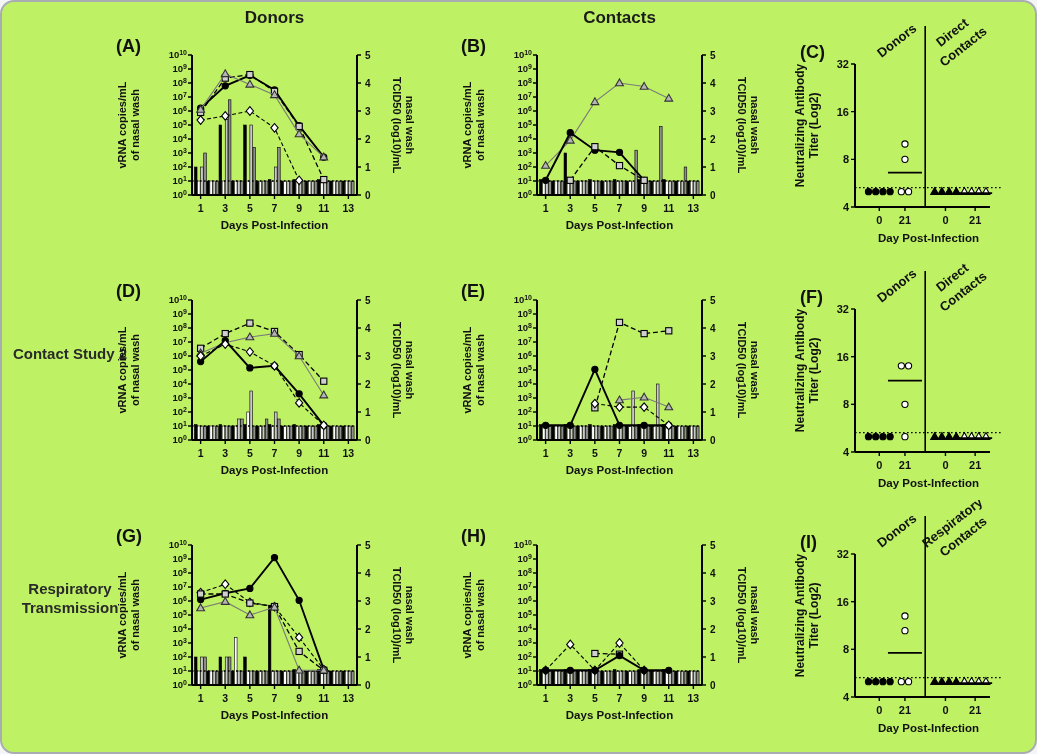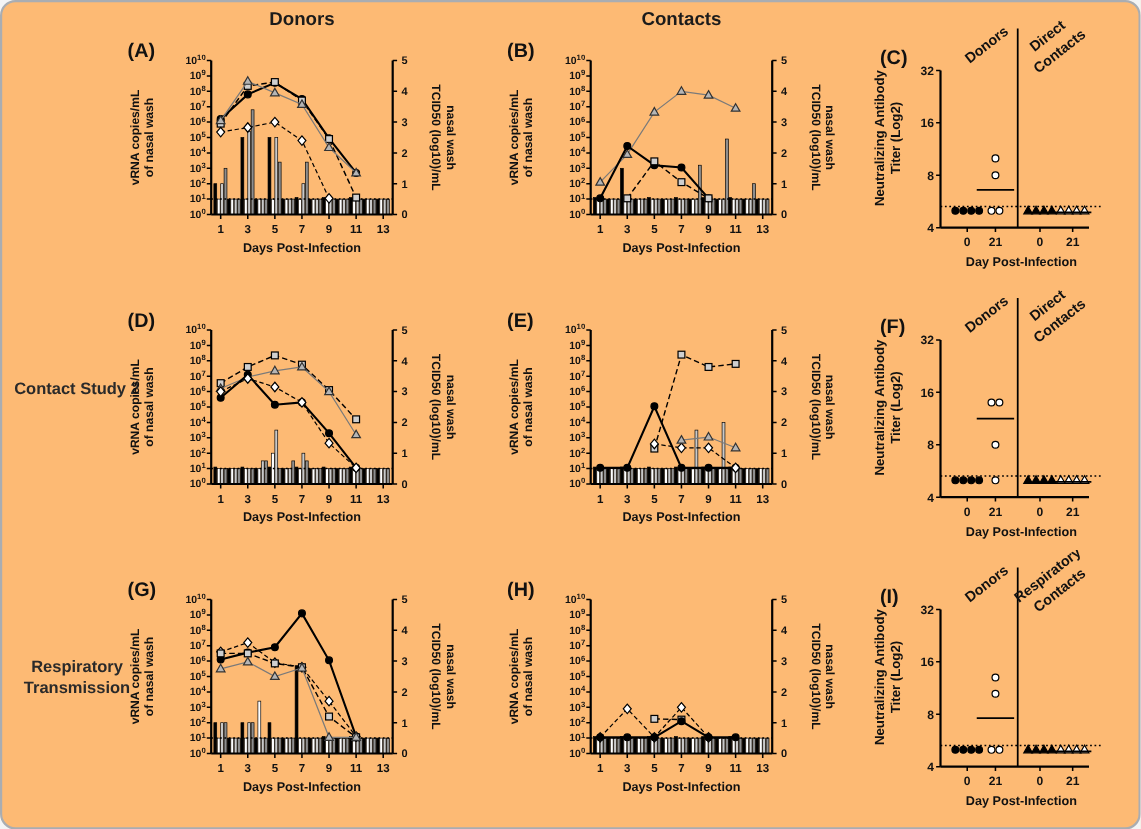--- a/index.html
+++ b/index.html
@@ -1,32 +1,32 @@
 <!DOCTYPE html>
 <html><head>
 <meta charset="utf-8">
 <style>
   html,body{margin:0;padding:0;background:#f4f5f6;font-family:"Liberation Sans",sans-serif;}
-  .figure{position:relative;width:1033px;height:750px;margin:0 auto;background:#fdba74;
+  .figure{position:relative;width:1033px;height:750px;margin:0 auto;background:#bef264;
           border:2px solid #a9adb2;border-radius:14px;overflow:hidden;}
   .col-header{position:absolute;top:6px;text-align:center;font-size:17px;font-weight:bold;color:#1b1b1b;}
   .row-label{position:absolute;left:2px;width:132px;display:flex;align-items:center;justify-content:center;
              text-align:center;font-size:15px;font-weight:bold;color:#2a2a2a;line-height:1.25;height:80px;}
   svg text{font-family:"Liberation Sans",sans-serif;font-weight:bold;fill:#111;}
   svg{position:absolute;}
 </style>
 </head>
 <body>
 
 <div class="figure">
   <div class="col-header" style="left:190px;width:165px;">Donors</div>
   <div class="col-header" style="left:535px;width:165px;">Contacts</div>
 
   <div class="row-label" style="top:312px;">Contact Study 2</div>
-  <div class="row-label" style="top:575px;">Respiratory Transmission</div>
+  <div class="row-label" style="top:557px;">Respiratory Transmission</div>
 
   <div id="charts">
       <svg width="335" height="237" style="left: 100px; top: 8px;">
         <text x="14" y="42" font-size="18" text-anchor="start">(A)</text>
         <g>
           <rect x="92.41940298507463" y="157" width="2.6" height="28" fill="#000" stroke="#000" stroke-width="0.6"></rect>
           <rect x="95.51940298507462" y="171" width="2.6" height="14" fill="#fff" stroke="#000" stroke-width="0.6"></rect>
           <rect x="98.61940298507463" y="157" width="2.6" height="28" fill="#c9c9c9" stroke="#000" stroke-width="0.6"></rect>
           <rect x="101.71940298507462" y="143" width="2.6" height="42" fill="#8e8e8e" stroke="#000" stroke-width="0.6"></rect>
           <rect x="104.73283582089552" y="171" width="2.6" height="14" fill="#000" stroke="#000" stroke-width="0.6"></rect>

